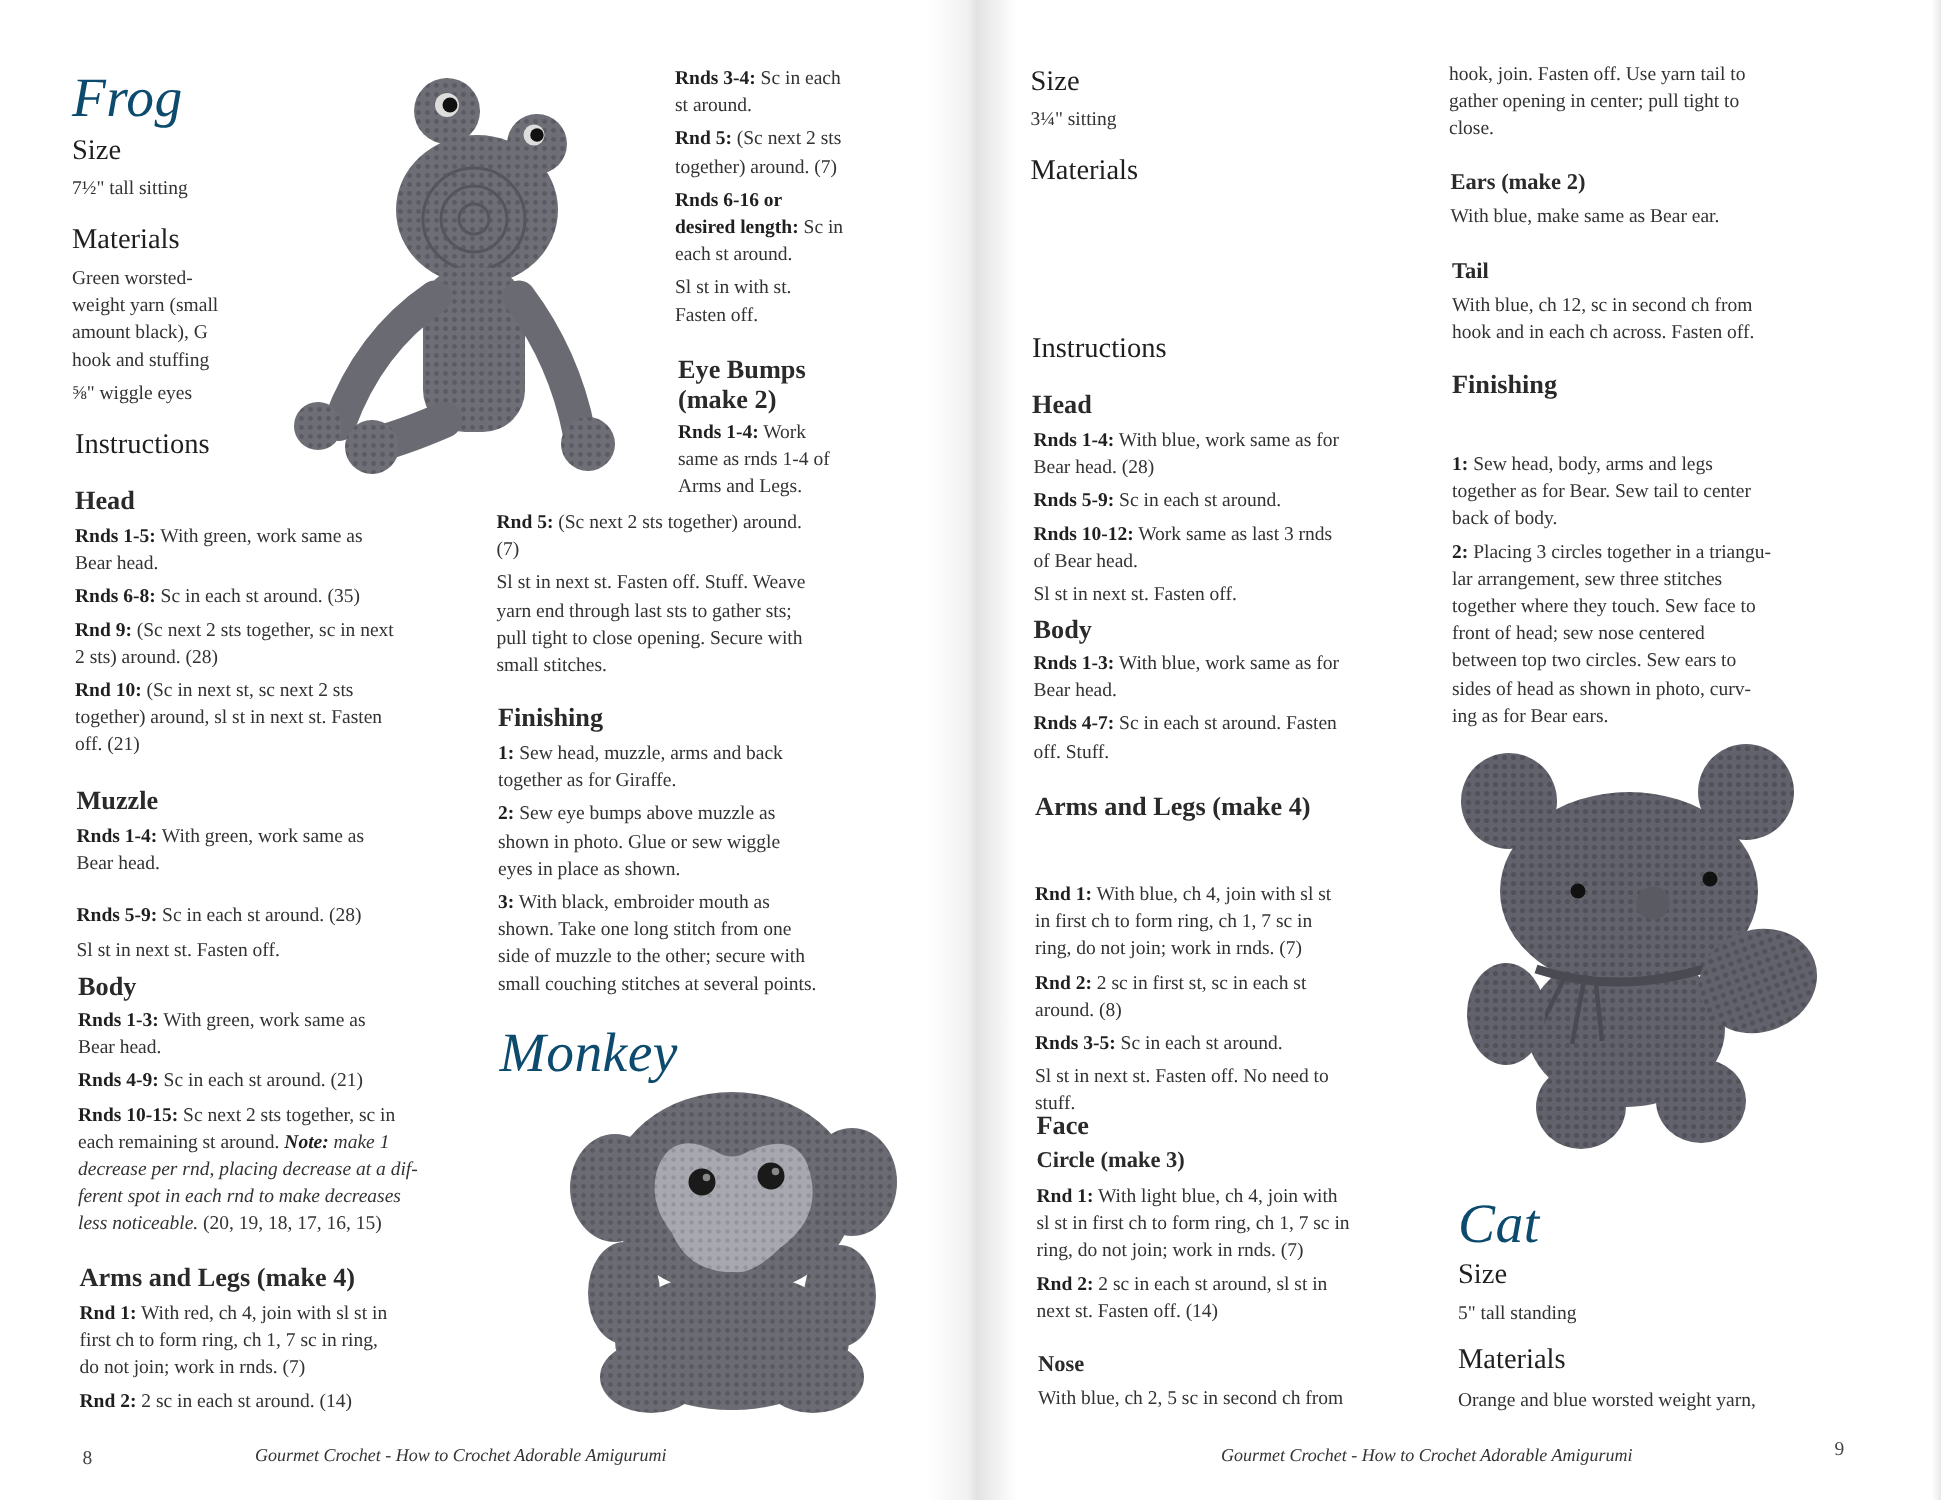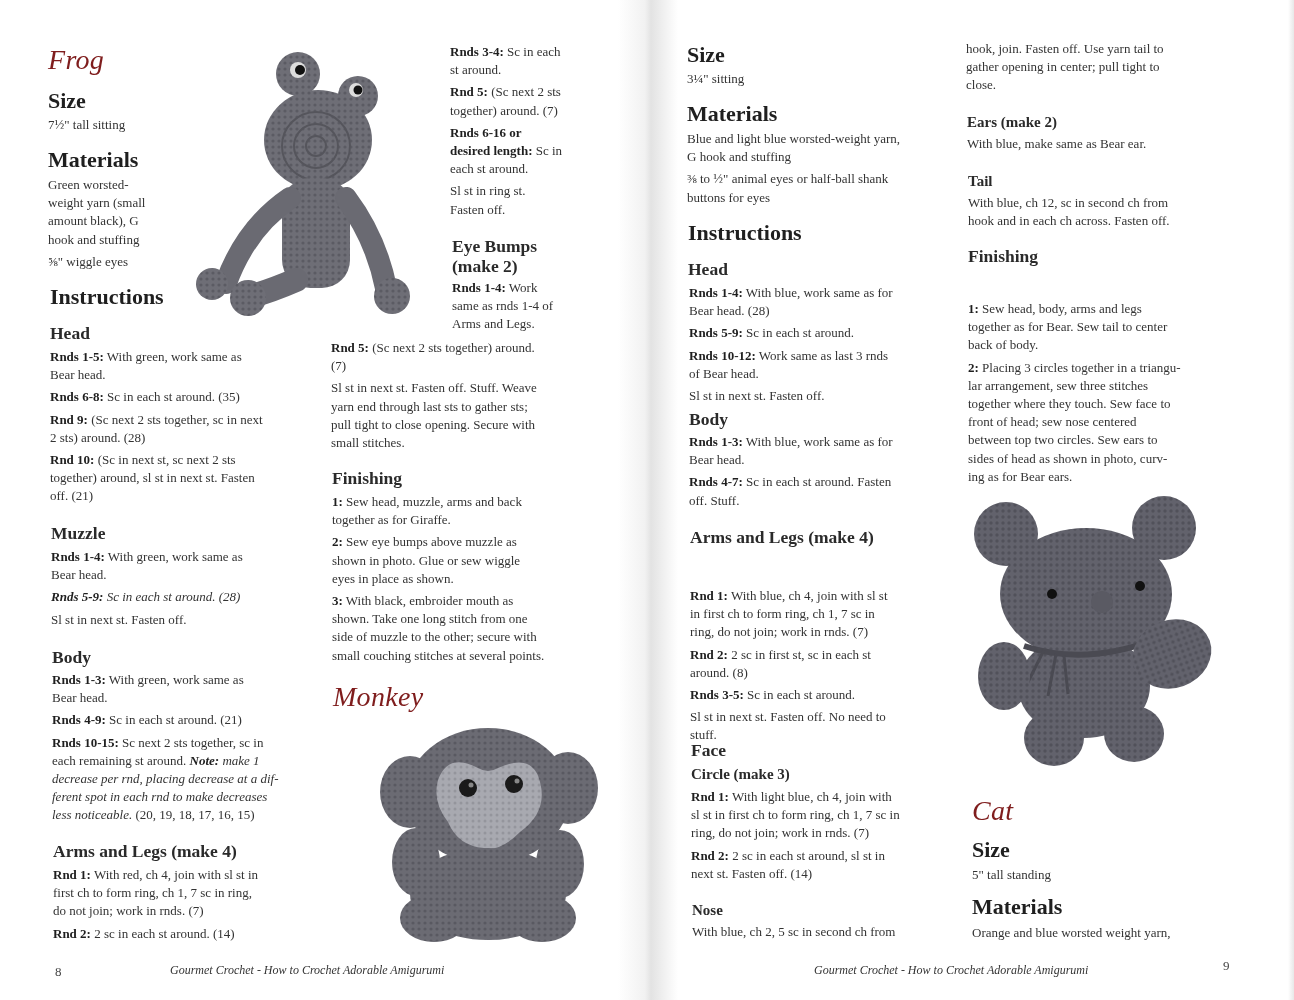--- a/index.html
+++ b/index.html
@@ -8,22 +8,22 @@
 
     .spread { position: absolute; left: 0; top: 0; width: 1294px; height: 1000px; background: #fff; }
     .page { position: absolute; top: 0; height: 1000px; }
     .page-left { left: 0; width: 640px; }
     .page-right { left: 648px; width: 646px; }
     .gutter {
       position: absolute; left: 618px; top: 0; width: 60px; height: 1000px;
       background: linear-gradient(to right, rgba(255,255,255,0) 0%, rgba(230,230,230,0.55) 45%, rgba(215,215,215,0.7) 55%, rgba(255,255,255,0) 100%);
     }
     .edge-right { position: absolute; right: 0; top: 0; width: 6px; height: 1000px; background: linear-gradient(to right, #fff, #e8e8e8); }
-    .title-italic { font-style: italic; font-size: 28px; font-weight: normal; color: #7f1d1d; letter-spacing: 0.3px; }
-    .h2 { font-size: 22px; font-weight: bold; color: #1f1f1f; line-height: 26px; }
+    .title-italic { font-style: italic; font-size: 37px; font-weight: normal; color: #0c4a6e; letter-spacing: 0.3px; }
+    .h2 { font-size: 19px; font-weight: normal; color: #1f1f1f; line-height: 26px; }
     .h3 { font-size: 17.5px; font-weight: bold; color: #2a2a2a; line-height: 22px; }
     .h4 { font-size: 15px; font-weight: bold; color: #2a2a2a; line-height: 20px; }
     .p  { font-size: 13px; line-height: 18.2px; color: #333; }
     .p b { font-weight: bold; color: #1f1f1f; }
     .p i { font-style: italic; }
     .blk { position: absolute; }
 
     .footer-num { position: absolute; top: 964px; font-size: 13px; color: #444; }
     .footer-title { position: absolute; top: 963px; font-size: 12px; font-style: italic; color: #333; }
 
@@ -61,21 +61,21 @@
       <div>2 sts) around. (28)</div>
       <div style="margin-top:4px;"><b>Rnd 10:</b><span> (Sc in next st, sc next 2 sts</span></div>
       <div>together) around, sl st in next st. Fasten</div>
       <div>off. (21)</div>
     </div>
 
     <div class="blk h3" style="left:51px; top:522px;">Muzzle</div>
     <div class="blk p" style="left:51px; top:548px; width:270px;">
       <div><b>Rnds 1-4:</b><span> With green, work same as</span></div>
       <div>Bear head.</div>
-      <div style="margin-top:4px;font-style:italic;"><b>Rnds 5-9:</b><span> Sc in each st around. (28)</span></div>
+      <div style="margin-top:17px;"><b>Rnds 5-9:</b><span> Sc in each st around. (28)</span></div>
       <div style="margin-top:4px;">Sl st in next st. Fasten off.</div>
     </div>
 
     <div class="blk h3" style="left:52px; top:646px;">Body</div>
     <div class="blk p" style="left:52px; top:671px; width:270px;">
       <div><b>Rnds 1-3:</b><span> With green, work same as</span></div>
       <div>Bear head.</div>
       <div style="margin-top:4px;"><b>Rnds 4-9:</b><span> Sc in each st around. (21)</span></div>
       <div style="margin-top:4px;"><b>Rnds 10-15:</b><span> Sc next 2 sts together, sc in</span></div>
       <div><span>each remaining st around. </span><b><i>Note:</i></b><i> make 1</i></div>
@@ -126,21 +126,21 @@
     </div>
 
     <div class="blk p" style="left:450px; top:43px; width:160px;">
       <div><b>Rnds 3-4:</b><span> Sc in each</span></div>
       <div>st around.</div>
       <div style="margin-top:4px;"><b>Rnd 5:</b><span> (Sc next 2 sts</span></div>
       <div>together) around. (7)</div>
       <div style="margin-top:4px;"><b>Rnds 6-16 or</b></div>
       <div><b>desired length:</b><span> Sc in</span></div>
       <div>each st around.</div>
-      <div style="margin-top:4px;">Sl st in ring st.</div>
+      <div style="margin-top:4px;">Sl st in with st.</div>
       <div>Fasten off.</div>
     </div>
 
     <div class="blk h3" style="left:452px; top:236px; line-height:20px;">
       <div>Eye Bumps</div>
       <div>(make 2)</div>
     </div>
     <div class="blk p" style="left:452px; top:279px; width:150px;">
       <div><b>Rnds 1-4:</b><span> Work</span></div>
       <div>same as rnds 1-4 of</div>
@@ -210,26 +210,20 @@
   </div>
 
   <div class="gutter"></div>
 
   <div class="page page-right">
 
     <div class="blk h2" style="left:39px; top:42px;">Size</div>
     <div class="blk p" style="left:39px; top:70px;">3¼" sitting</div>
 
     <div class="blk h2" style="left:39px; top:101px;">Materials</div>
-    <div class="blk p" style="left:39px; top:130px; width:270px;">
-      <div>Blue and light blue worsted-weight yarn,</div>
-      <div>G hook and stuffing</div>
-      <div style="margin-top:4px;">⅜ to ½" animal eyes or half-ball shank</div>
-      <div>buttons for eyes</div>
-    </div>
 
     <div class="blk h2" style="left:40px; top:220px;">Instructions</div>
 
     <div class="blk h3" style="left:40px; top:258px;">Head</div>
     <div class="blk p" style="left:41px; top:284px; width:270px;">
       <div><b>Rnds 1-4:</b><span> With blue, work same as for</span></div>
       <div>Bear head. (28)</div>
       <div style="margin-top:4px;"><b>Rnds 5-9:</b><span> Sc in each st around.</span></div>
       <div style="margin-top:4px;"><b>Rnds 10-12:</b><span> Work same as last 3 rnds</span></div>
       <div>of Bear head.</div>

